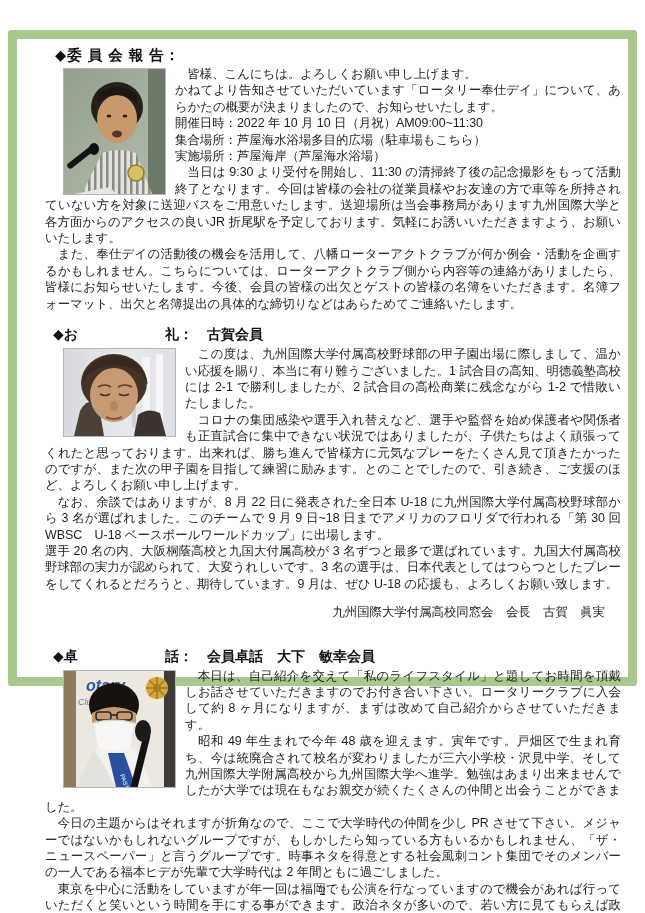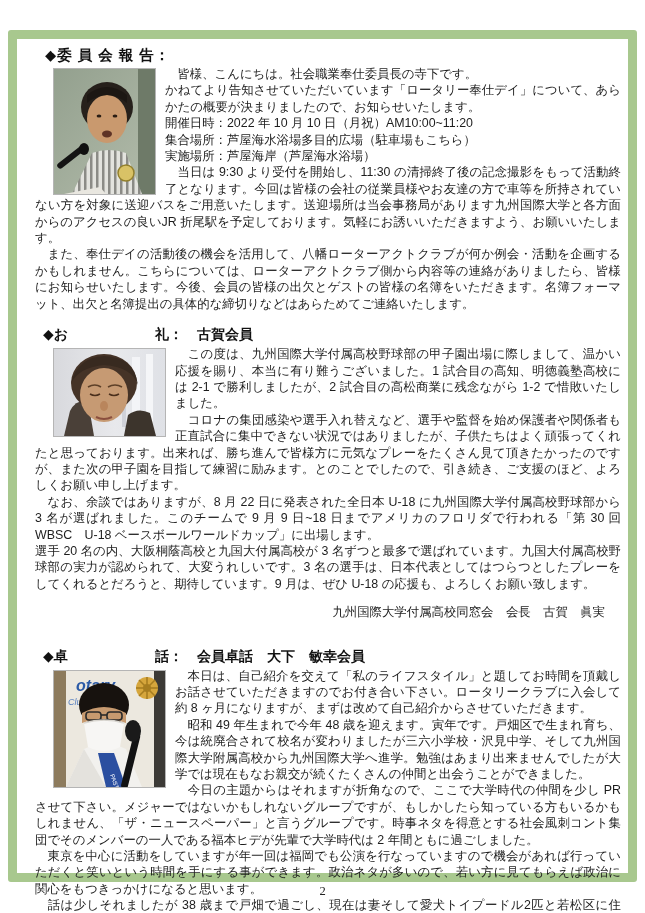--- a/index.html
+++ b/index.html
@@ -2,23 +2,23 @@
 <html><head>
 <meta charset="utf-8">
 <style>
   html,body{margin:0;padding:0;}
   body{
     width:645px;height:913px;position:relative;background:#ffffff;
     font-family:"Liberation Sans","DejaVu Sans",sans-serif;
     color:#1d1d1d;overflow:hidden;
   }
   .frame{
-    position:absolute;left:8px;top:30px;width:629px;height:852px;
+    position:absolute;left:8px;top:30px;width:629px;height:656px;
     border:9px solid #a8c88e;border-radius:3px;background:#fff;
-    box-sizing:border-box;padding:5px 7px 2px 18px;
+    box-sizing:border-box;padding:5px 7px 2px 28px;
   }
   .sec{clear:none;}
   h1.sec-title{
     font-size:14.5px;font-weight:700;margin:2px 0 1px 10px;color:#111;
     letter-spacing:1px;
   }
   .subtitle{
     font-size:12.5px;font-weight:700;color:#00a651;margin:0 0 3px 0;
   }
   .sec-head{
@@ -80,23 +80,23 @@
         <ellipse cx="61" cy="47" rx="2.4" ry="1.6" fill="#2a1d14"></ellipse>
         <ellipse cx="53" cy="65" rx="5" ry="3.4" fill="#5e3326"></ellipse>
         <path d="M33 34 Q53 18 73 34 L73 26 Q53 10 33 26 Z" fill="#1c1713"></path>
         <circle cx="72" cy="104" r="8" fill="#d9c266" stroke="#93802e" stroke-width="1.5"></circle>
         <rect x="2" y="96" width="34" height="6" rx="3" transform="rotate(-38 2 96)" fill="#141414"></rect>
         <ellipse cx="30" cy="80" rx="5" ry="6" fill="#101010"></ellipse>
         <path d="M10 125 L46 118 L52 125 Z" fill="#e9e7e0"></path>
       </svg>
     </div>
 
-    <p class="para">　皆様、こんにちは。社会職業奉仕委員長の寺下です。</p>
+    <p class="para">　皆様、こんにちは。よろしくお願い申し上げます。</p>
     <p class="para">かねてより告知させていただいています「ロータリー奉仕デイ」について、あらかたの概要が決まりましたので、お知らせいたします。</p>
-    <p class="para">開催日時：2022 年 10 月 10 日（月祝）AM10:00~11:20</p>
+    <p class="para">開催日時：2022 年 10 月 10 日（月祝）AM09:00~11:30</p>
     <p class="para">集合場所：芦屋海水浴場多目的広場（駐車場もこちら）</p>
     <p class="para">実施場所：芦屋海岸（芦屋海水浴場）</p>
     <p class="para">　当日は 9:30 より受付を開始し、11:30 の清掃終了後の記念撮影をもって活動終了となります。今回は皆様の会社の従業員様やお友達の方で車等を所持されていない方を対象に送迎バスをご用意いたします。送迎場所は当会事務局があります九州国際大学と各方面からのアクセスの良いJR 折尾駅を予定しております。気軽にお誘いいただきますよう、お願いいたします。</p>
     <p class="para">　また、奉仕デイの活動後の機会を活用して、八幡ローターアクトクラブが何か例会・活動を企画するかもしれません。こちらについては、ローターアクトクラブ側から内容等の連絡がありましたら、皆様にお知らせいたします。今後、会員の皆様の出欠とゲストの皆様の名簿をいただきます。名簿フォーマット、出欠と名簿提出の具体的な締切りなどはあらためてご連絡いたします。</p>
   </div>
 
   <div class="gap1"></div>
 
   <div class="sec">
     <div class="sec-head">

